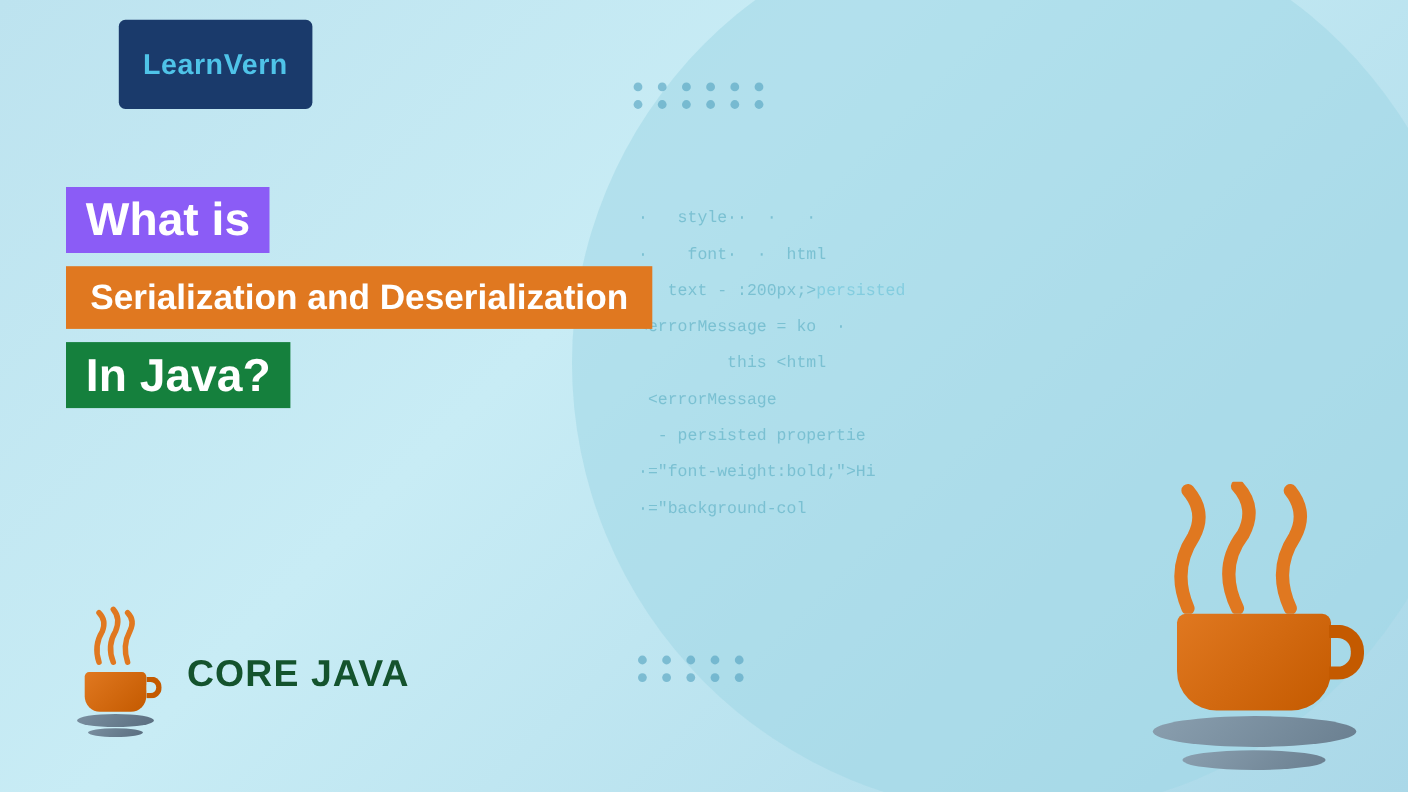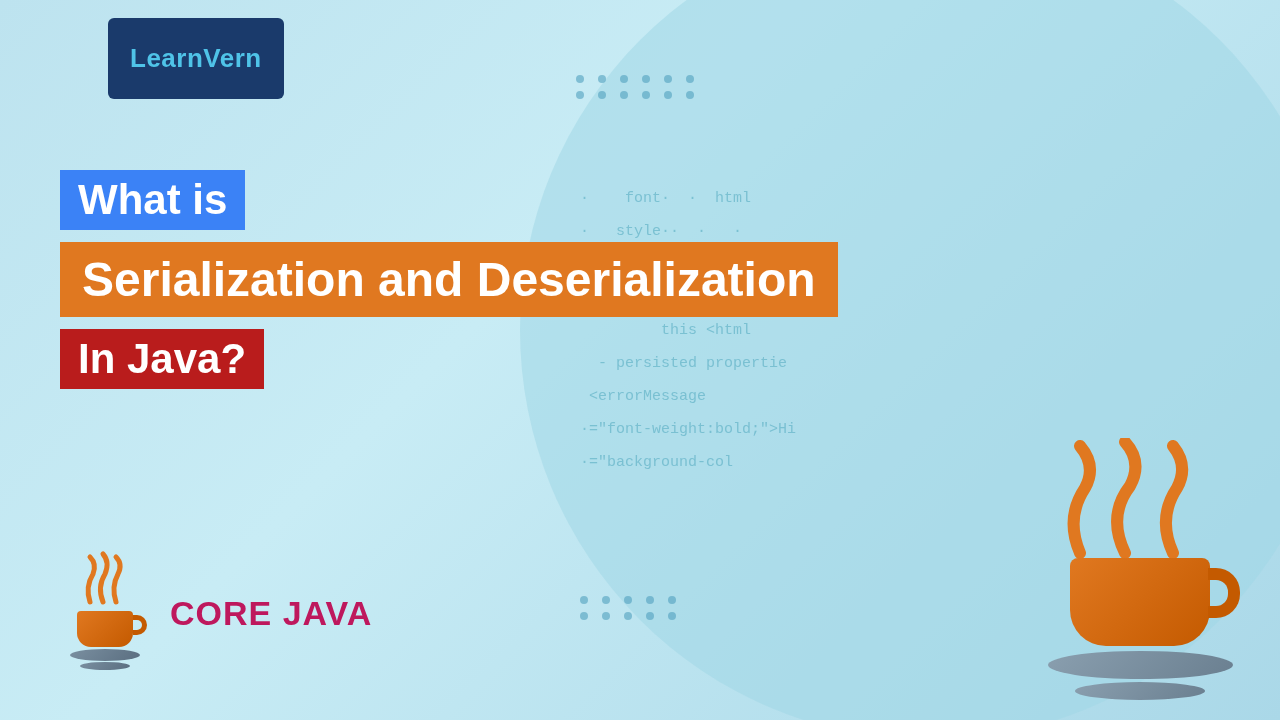--- a/index.html
+++ b/index.html
@@ -101,42 +101,42 @@
 
     
     .main-content {
       position: absolute;
       left: 60px;
       top: 170px;
     }
 
     .what-is-label {
       display: inline-block;
-      background: #3b82f6;
+      background: #8b5cf6;
       color: white;
       font-size: 42px;
       font-weight: 800;
       padding: 6px 18px;
       margin-bottom: 12px;
     }
 
     .title-main {
       display: block;
       background: #e07820;
       color: white;
-      font-size: 48px;
+      font-size: 32px;
       font-weight: 800;
       padding: 10px 22px;
       margin-bottom: 12px;
       max-width: 960px;
     }
 
     .in-java-label {
       display: inline-block;
-      background: #b91c1c;
+      background: #15803d;
       color: white;
       font-size: 42px;
       font-weight: 800;
       padding: 6px 18px;
     }
 
     
     .bottom-section {
       position: absolute;
       bottom: 50px;
@@ -192,21 +192,21 @@
 
     .java-saucer-base {
       width: 50px;
       height: 8px;
       background: linear-gradient(135deg, #7a8fa0, #5a6e80);
       border-radius: 50%;
       margin: 1px auto 0;
     }
 
     .core-java-text {
-      color: #be185d;
+      color: #14532d;
       font-size: 34px;
       font-weight: 900;
       letter-spacing: 1px;
     }
 
     
     .big-java-logo {
       position: absolute;
       right: 30px;
       bottom: 20px;
@@ -220,27 +220,27 @@
       overflow: visible;
     }
   </style>
 </head>
 <body>
 
 <div class="background"></div>
 
 <div class="code-circle">
   <div class="code-text">
+    <div>· &nbsp;&nbsp;style··&nbsp;&nbsp;·&nbsp;&nbsp;&nbsp;·</div>
     <div>· &nbsp;&nbsp;&nbsp;font·&nbsp;&nbsp;·&nbsp;&nbsp;html</div>
-    <div>· &nbsp;&nbsp;style··&nbsp;&nbsp;·&nbsp;&nbsp;&nbsp;·</div>
     <div>· &nbsp;text - :200px;&gt;<span style="color:rgba(120,200,220,0.8)">persisted</span></div>
     <div>&lt;errorMessage = ko &nbsp;·</div>
     <div>&nbsp;&nbsp;&nbsp;&nbsp;&nbsp;&nbsp;&nbsp;&nbsp;&nbsp;this &lt;html</div>
+    <div>&nbsp;&lt;errorMessage</div>
     <div>&nbsp;&nbsp;- persisted propertie</div>
-    <div>&nbsp;&lt;errorMessage</div>
     <div>·="font-weight:bold;"&gt;Hi</div>
     <div>·="background-col</div>
   </div>
 </div>
 
 <div class="dots-top">
   <div class="dot"></div>
     <div class="dot"></div>
     <div class="dot"></div>
     <div class="dot"></div>

